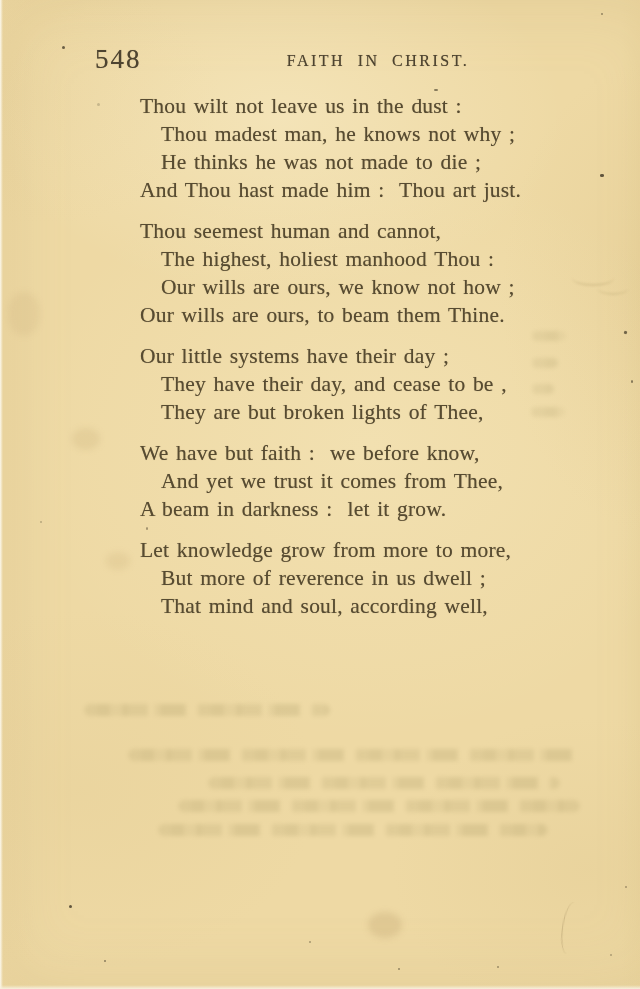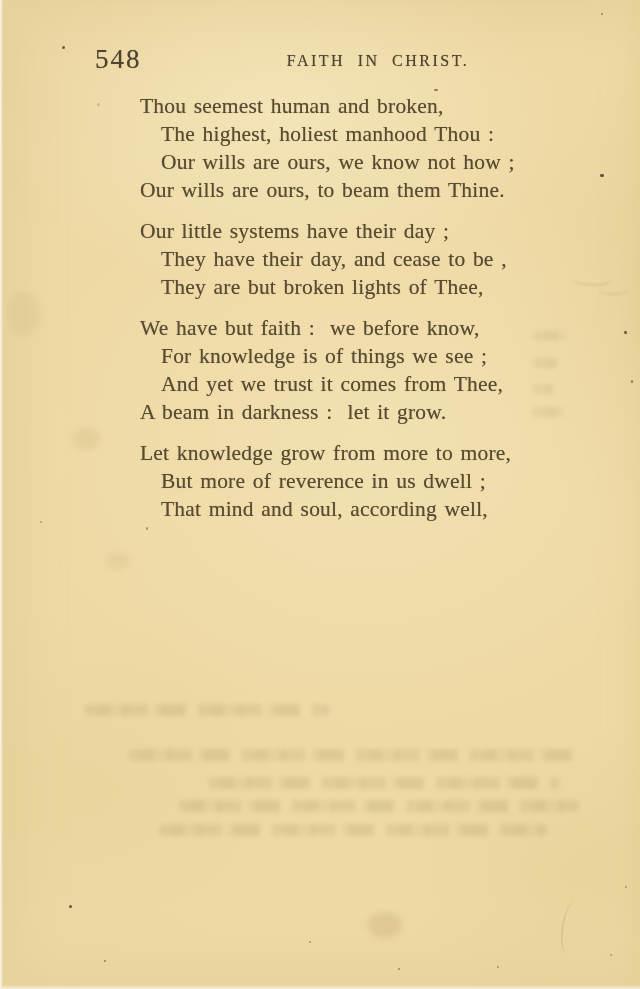--- a/index.html
+++ b/index.html
@@ -81,33 +81,38 @@
 <body>
 
 <div class="page">
   <div class="texture"></div>
 
   <span class="header-pagenum">548</span>
   <div class="running-head">FAITH IN CHRIST.</div>
 
   <div class="poem">
       <div class="stanza">
-        <div class="line">Thou seemest human and broken,</div>
+        <div class="line">Thou wilt not leave us in the dust :</div>
+        <div class="line indent">Thou madest man, he knows not why ;</div>
+        <div class="line indent">He thinks he was not made to die ;</div>
+        <div class="line">And Thou hast made him :  Thou art just.</div>
+      </div>
+      <div class="stanza">
+        <div class="line">Thou seemest human and cannot,</div>
         <div class="line indent">The highest, holiest manhood Thou :</div>
         <div class="line indent">Our wills are ours, we know not how ;</div>
         <div class="line">Our wills are ours, to beam them Thine.</div>
       </div>
       <div class="stanza">
         <div class="line">Our little systems have their day ;</div>
         <div class="line indent">They have their day, and cease to be ,</div>
         <div class="line indent">They are but broken lights of Thee,</div>
       </div>
       <div class="stanza">
         <div class="line">We have but faith :  we before know,</div>
-        <div class="line indent">For knowledge is of things we see ;</div>
         <div class="line indent">And yet we trust it comes from Thee,</div>
         <div class="line">A beam in darkness :  let it grow.</div>
       </div>
       <div class="stanza">
         <div class="line">Let knowledge grow from more to more,</div>
         <div class="line indent">But more of reverence in us dwell ;</div>
         <div class="line indent">That mind and soul, according well,</div>
       </div>
     </div>
 

